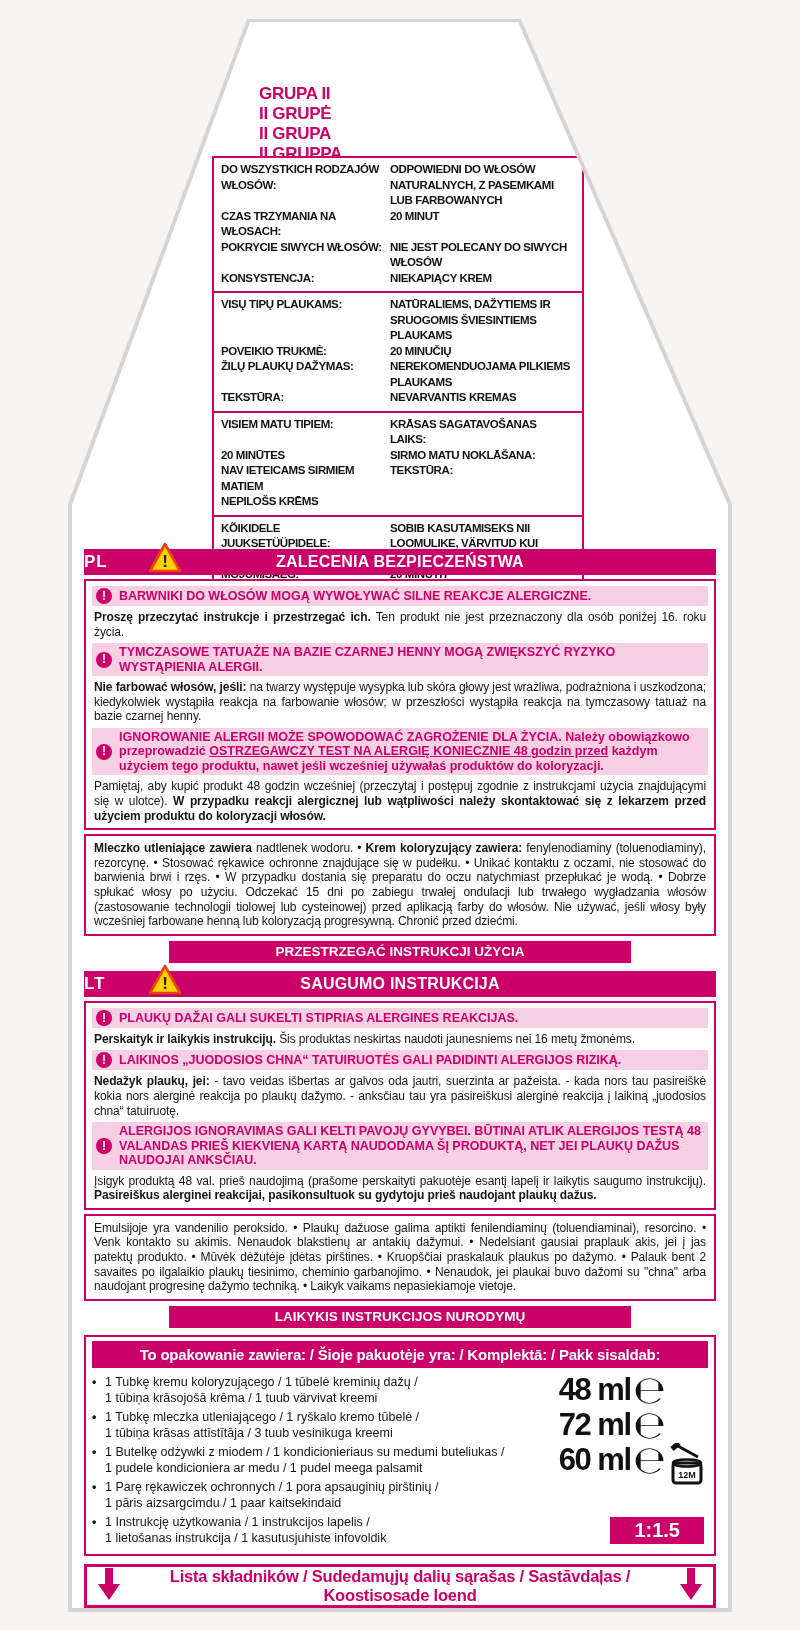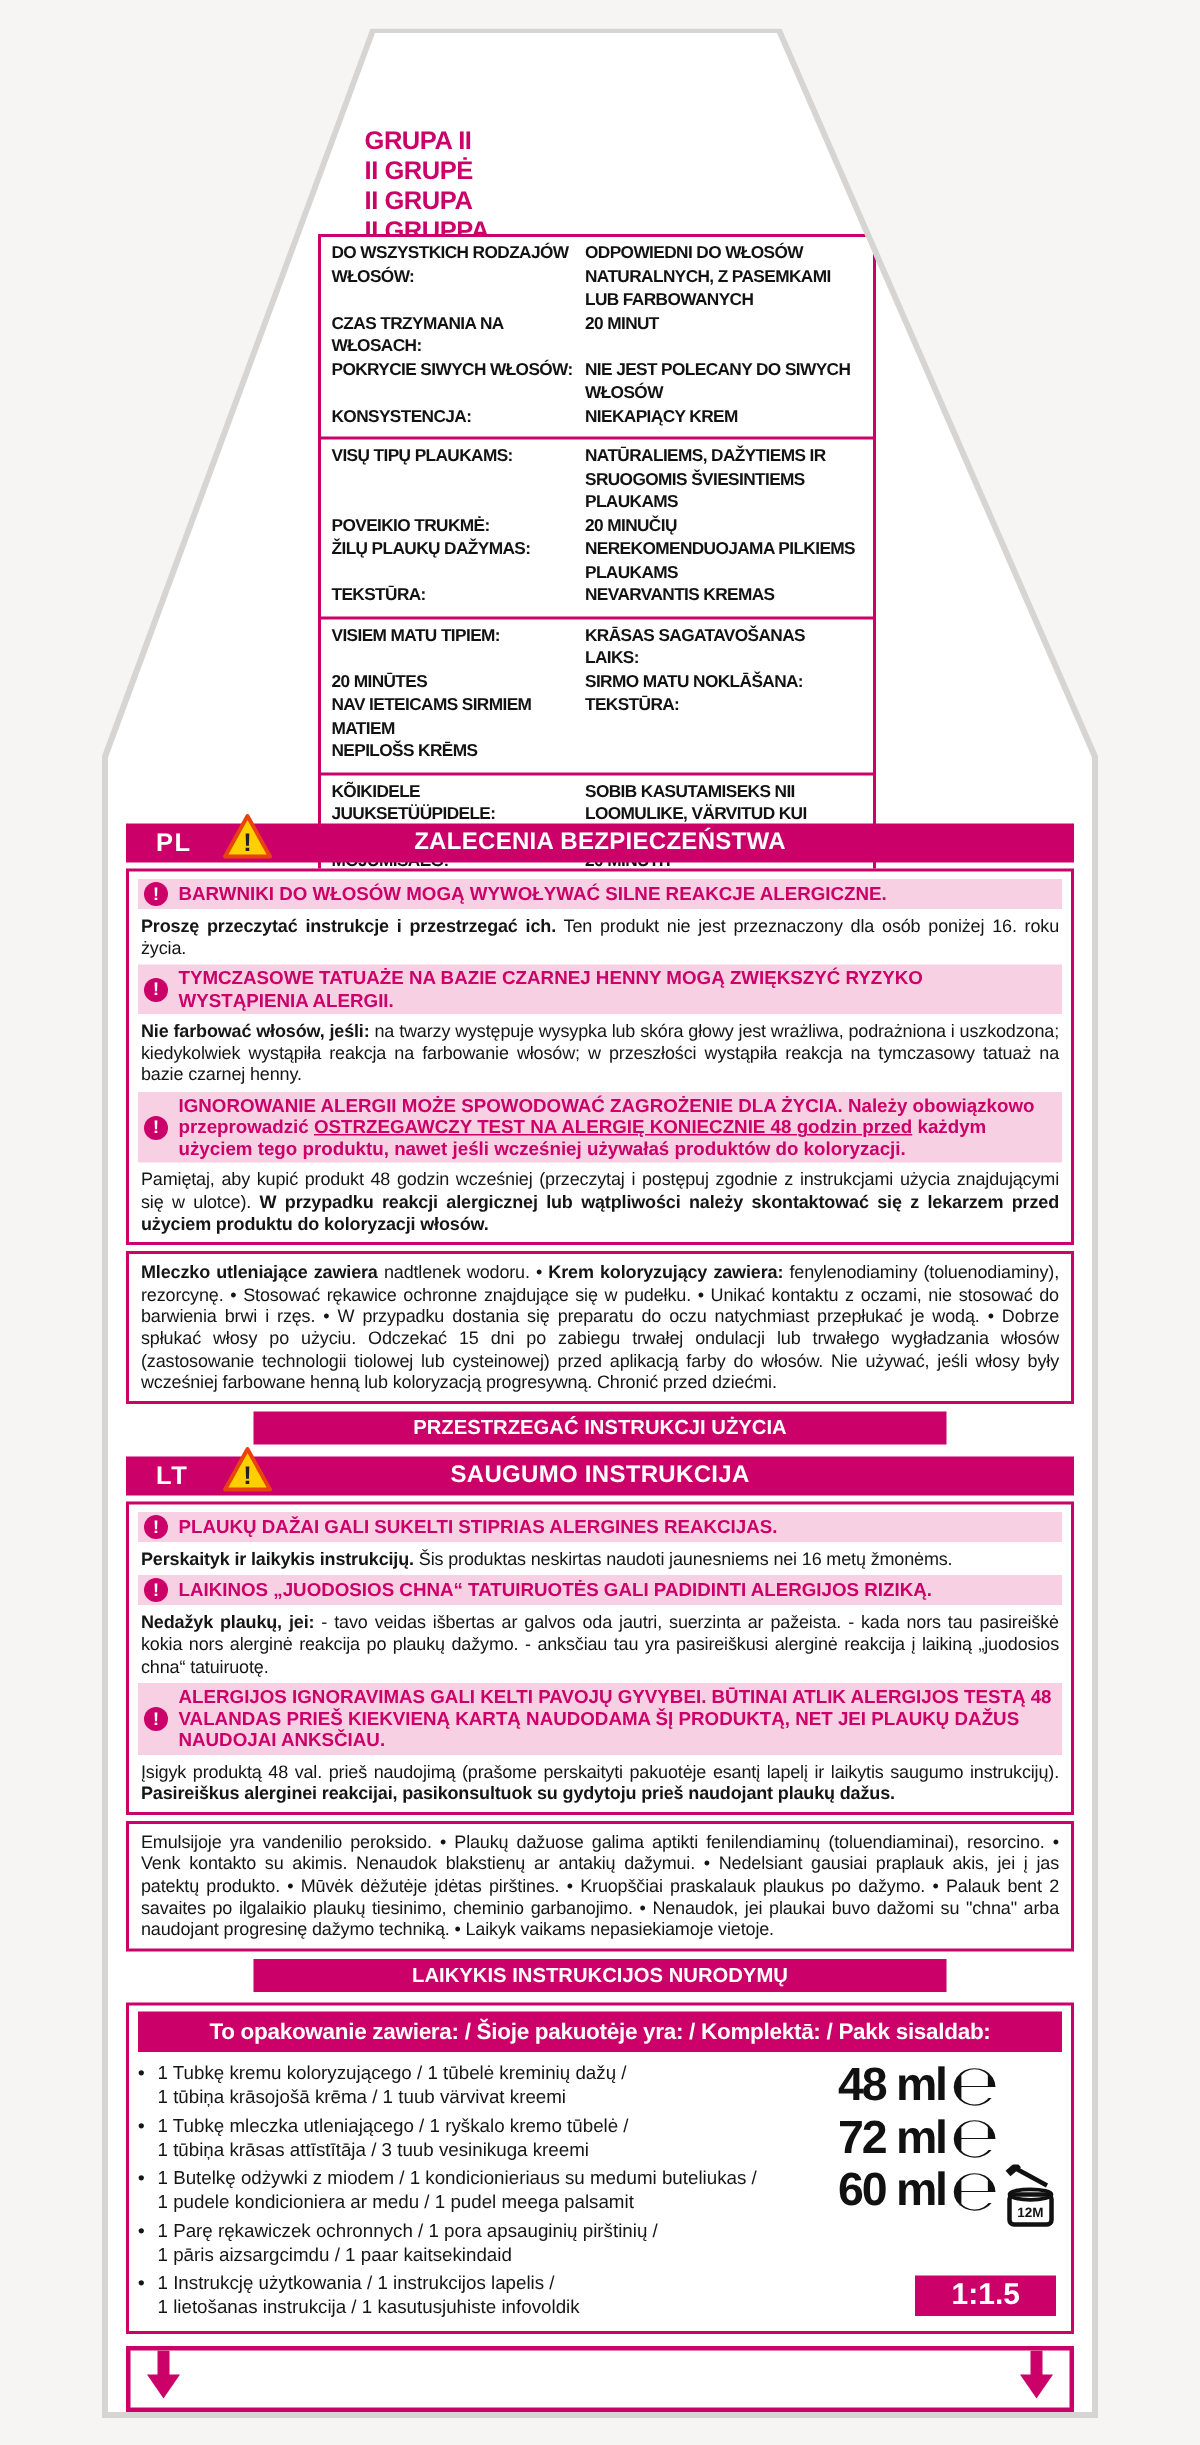--- a/index.html
+++ b/index.html
@@ -12,35 +12,35 @@
     clip-path: polygon(250px 22px, 518px 22px, 728px 505px, 728px 1608px, 72px 1608px, 72px 505px);
     background: linear-gradient(90deg,#dedede 0%,#ffffff 3.5%,#ffffff 96.5%,#dedede 100%);
   }
   .pkg-shadow{
     position:absolute; left:0; top:0; width:800px; height:1630px;
     clip-path: polygon(247px 19px, 521px 19px, 732px 504px, 732px 1612px, 68px 1612px, 68px 504px);
     background:#d7d5d3;
   }
 
   
-  .groups { position:absolute; left:243px; top:84px; color:#cb0169; font-weight:bold;
+  .groups { position:absolute; left:259px; top:84px; color:#cb0169; font-weight:bold;
             font-size:17px; line-height:20px; letter-spacing:-0.3px; }
 
   
   .spec { position:absolute; left:212px; top:156px; width:372px; border:2px solid #cb0169; background:#fff; }
   .spec-block { padding:4px 7px 5px 7px; border-top:2px solid #cb0169; }
   .spec-block:first-child { border-top:none; }
   .spec-grid { display:grid; grid-template-columns:163px 1fr; column-gap:6px;
                font-weight:bold; font-size:11.5px; line-height:15.5px; letter-spacing:-0.4px; color:#121212; }
 
   
   .stack { position:absolute; left:84px; top:549px; width:632px; }
 
   .lang-header { position:relative; background:#cb0169; color:#fff; height:26px; display:flex; align-items:center; }
-  .lang-code { font-weight:bold; font-size:17px; letter-spacing:1px; margin-left:20px; }
+  .lang-code { font-weight:bold; font-size:17px; letter-spacing:1px; margin-left:0; }
   .lang-tri { position:absolute; left:64px; top:-7px; }
   .lang-title { position:absolute; left:0; right:0; text-align:center; font-weight:bold; font-size:16px; letter-spacing:0.2px; }
 
   .warnbox { border:2.5px solid #cb0169; background:#fff; margin-top:4px; padding:3px 6px; }
   .stripe { background:#f7d0e4; color:#cb0169; font-weight:bold; font-size:12.5px; line-height:14.5px;
             display:flex; align-items:center; gap:7px; padding:2px 4px; margin:2px 0; }
   .alert-ico { flex:0 0 16px; width:16px; height:16px; border-radius:50%; background:#cb0169; color:#fff;
                display:flex; align-items:center; justify-content:center; font-size:12px; font-weight:bold; }
   .para { color:#151515; font-size:12px; line-height:14.6px; letter-spacing:-0.1px; padding:2px 2px; text-align:justify;}
   .para b { letter-spacing:-0.1px; }
@@ -264,20 +264,21 @@
 
       <span class="ratio-badge">1:1.5</span>
     </div>
 
     <div class="lista">
       <span>
         <svg width="24" height="32" viewBox="0 0 24 32">
               <path d="M8 0 h8 v16 h7 L12 32 1 16 h7 z" fill="#cb0169"></path>
             </svg>
       </span>
+      <span class="lista-text">Lista składników / Sudedamųjų dalių sąrašas / Sastāvdaļas / Koostisosade loend</span>
       <span>
         <svg width="24" height="32" viewBox="0 0 24 32">
               <path d="M8 0 h8 v16 h7 L12 32 1 16 h7 z" fill="#cb0169"></path>
             </svg>
       </span>
     </div>
 
     <div class="brand">
       <span class="greendot">
         <svg width="62" height="62" viewBox="0 0 64 64">

